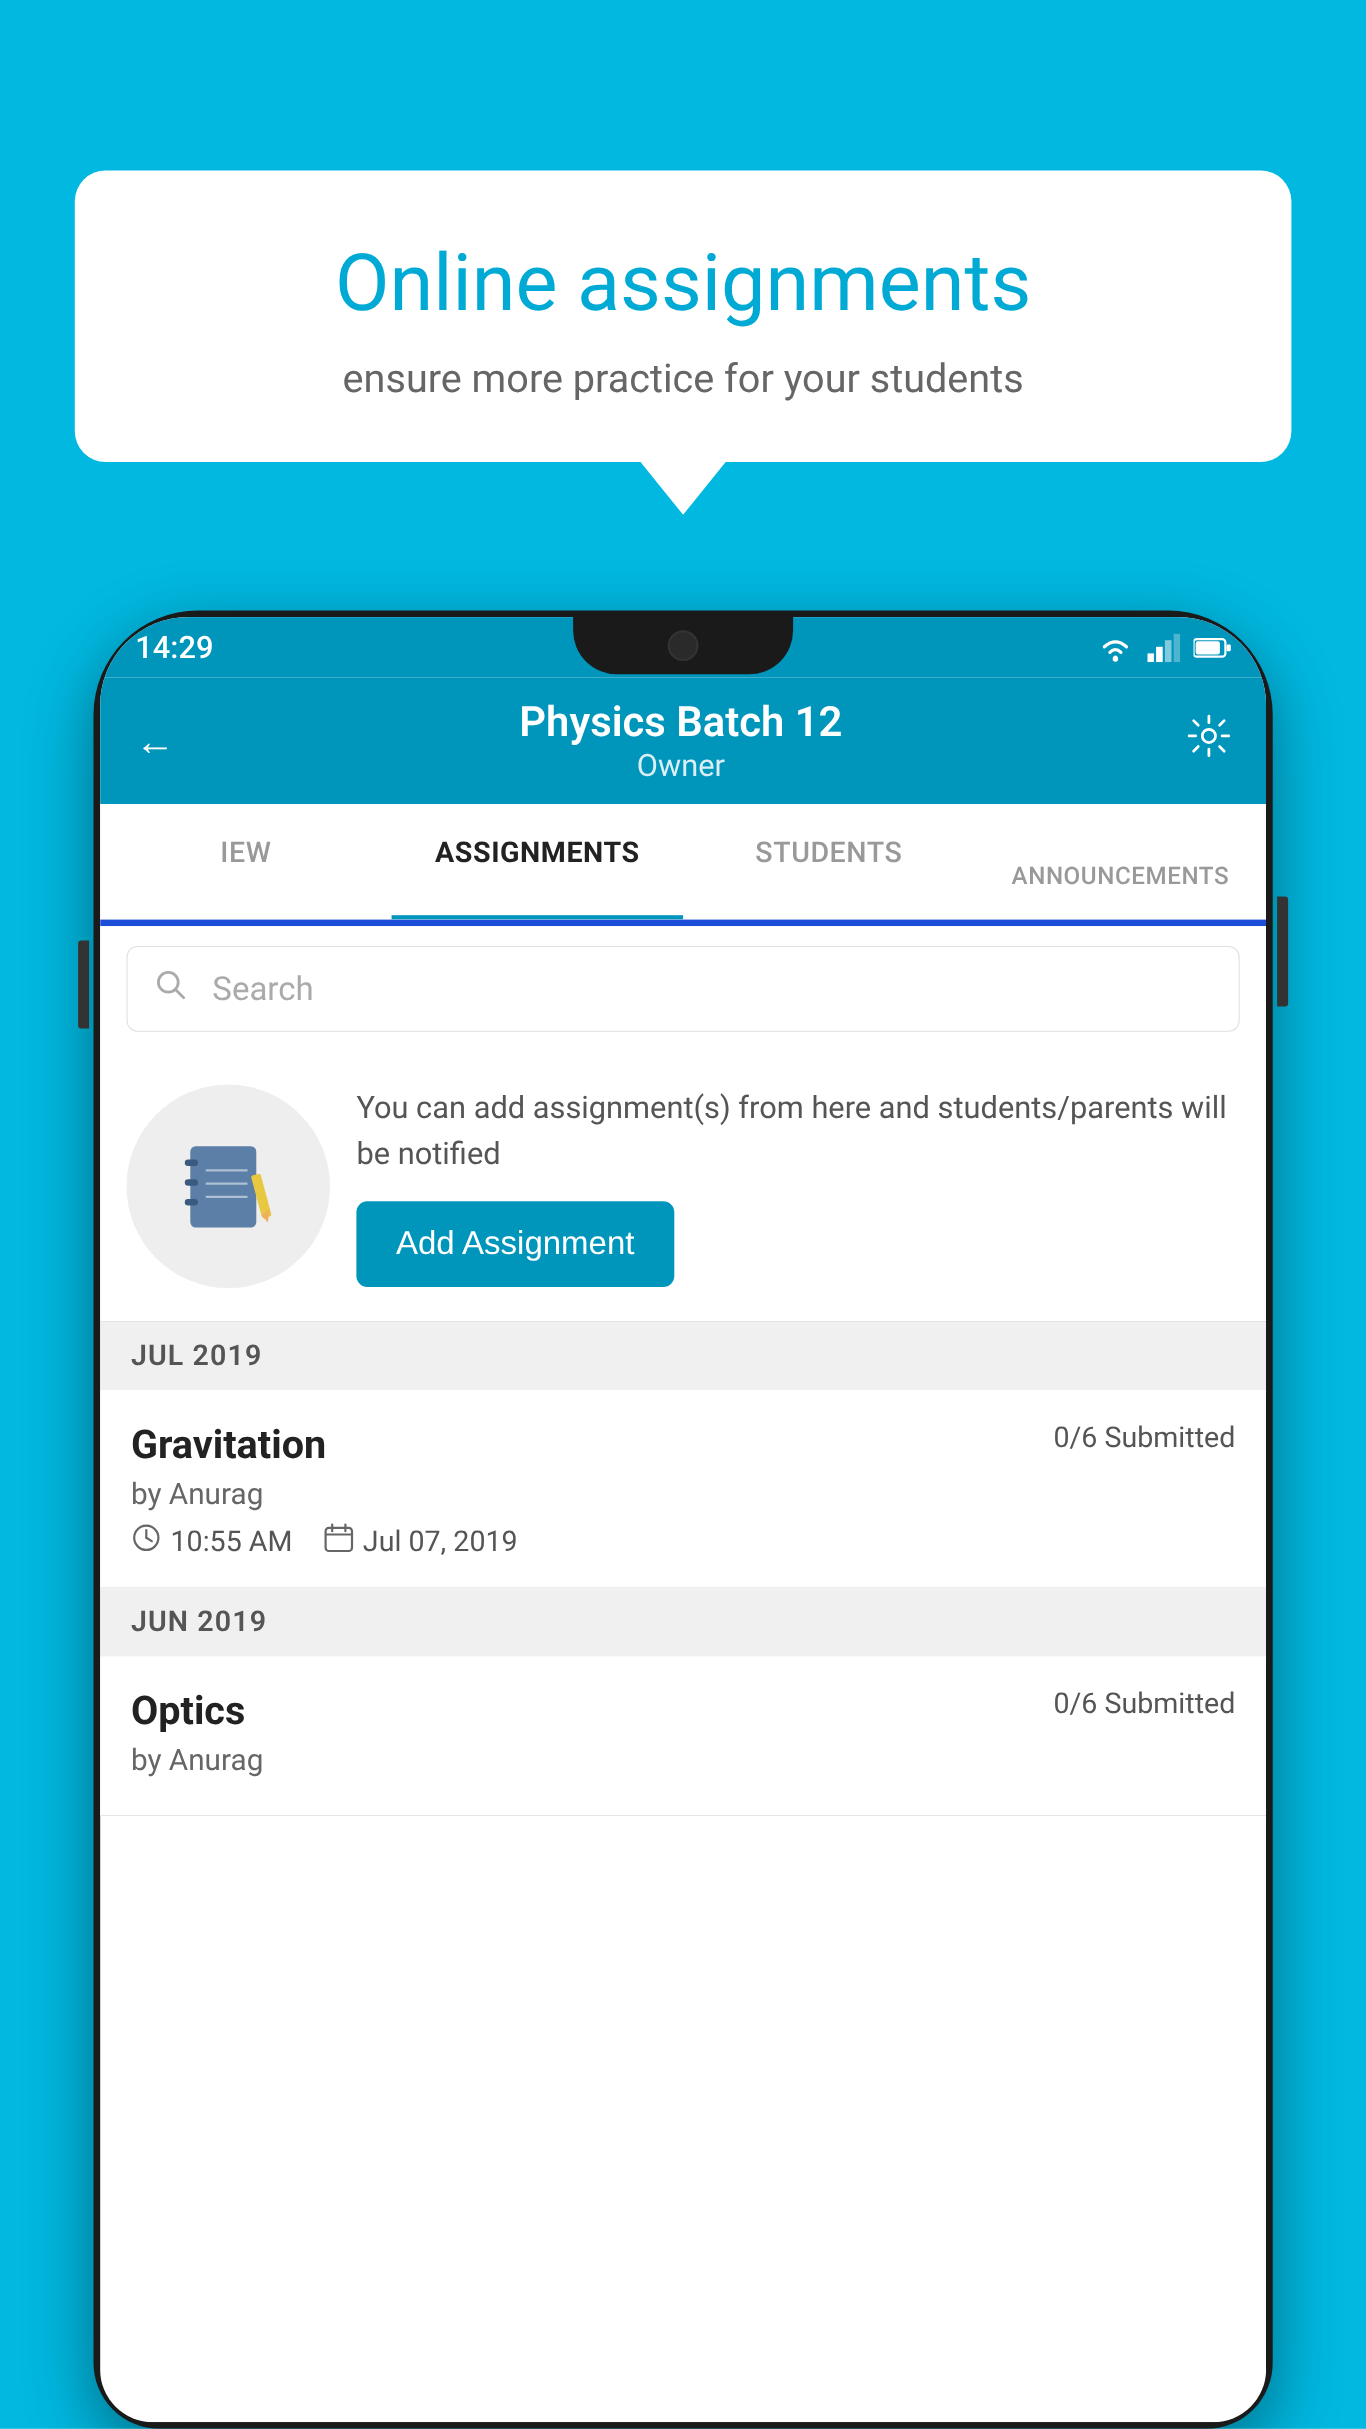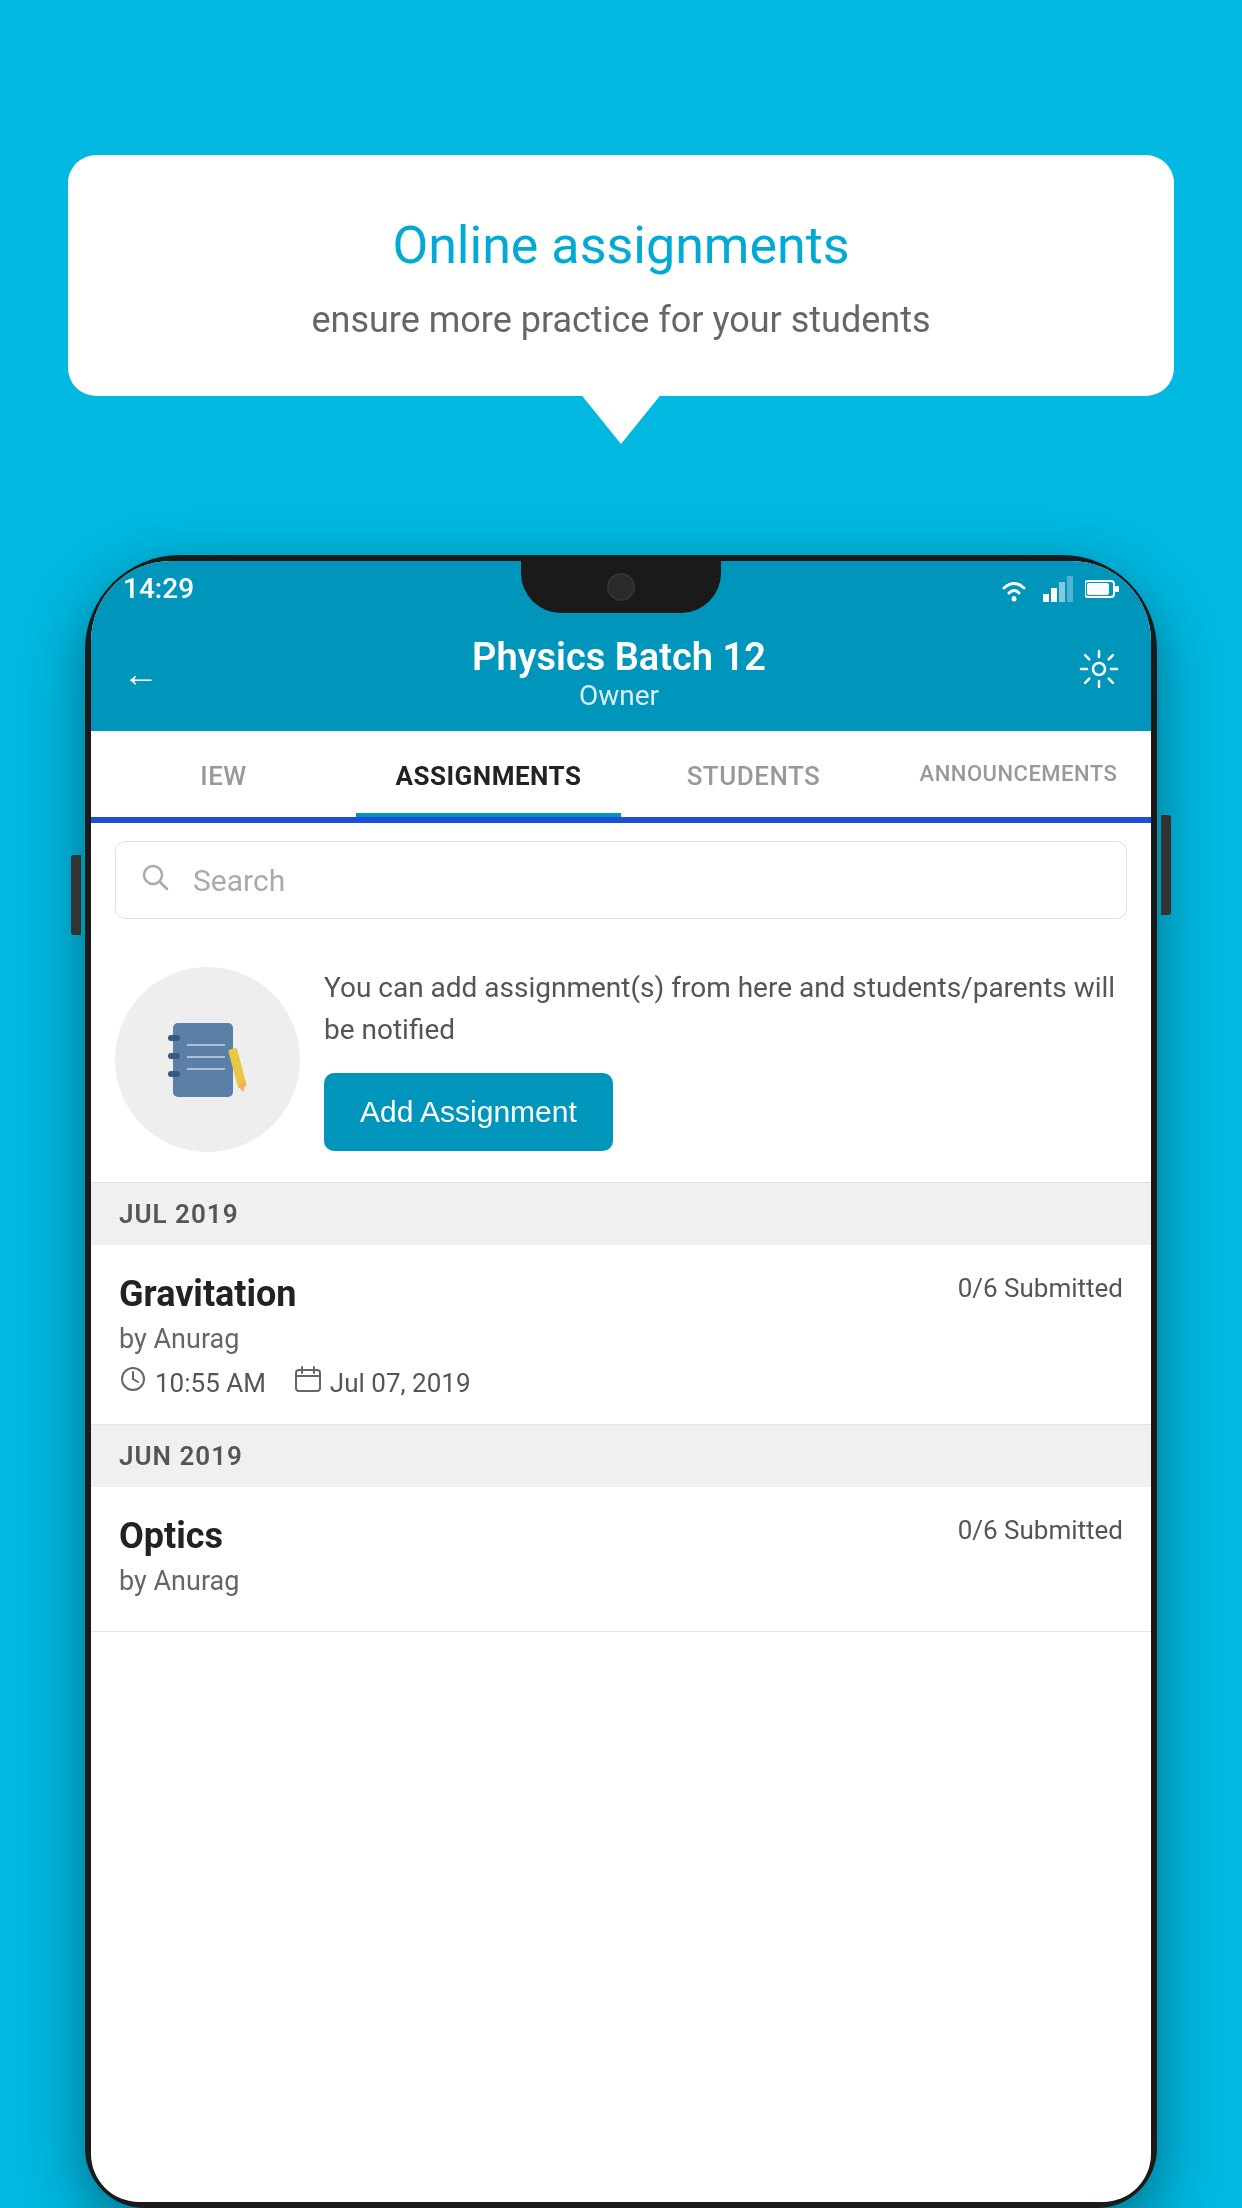--- a/index.html
+++ b/index.html
@@ -37,21 +37,21 @@
       left: 50%;
       transform: translateX(-50%);
       width: 0;
       height: 0;
       border-left: 42px solid transparent;
       border-right: 42px solid transparent;
       border-top: 52px solid white;
     }
 
     .speech-bubble-title {
-      font-size: 52px;
+      font-size: 72px;
       color: #00aad4;
       font-weight: 400;
       line-height: 1.2;
       margin-bottom: 22px;
     }
 
     .speech-bubble-subtitle {
       font-size: 36px;
       color: #666;
       font-weight: 400;
@@ -404,21 +404,21 @@
             <circle cx="20" cy="20" r="6" stroke="white" stroke-width="2.5"></circle>
             <path d="M20 2 L20 8 M20 32 L20 38 M2 20 L8 20 M32 20 L38 20 M6.1 6.1 L10.3 10.3 M29.7 29.7 L33.9 33.9 M33.9 6.1 L29.7 10.3 M10.3 29.7 L6.1 33.9" stroke="white" stroke-width="2.5" stroke-linecap="round"></path>
           </svg>
         </span>
       </div>
 
       <div class="tabs-bar">
         <div class="tab-item">IEW</div>
         <div class="tab-item active">ASSIGNMENTS</div>
         <div class="tab-item">STUDENTS</div>
-        <div class="tab-item" style="font-size:22px;">ANNOUNCEMENTS</div>
+        <div class="tab-item" style="font-size:22px;margin-top:24px;">ANNOUNCEMENTS</div>
       </div>
 
       <div class="search-bar-container">
         <div class="search-bar">
           <span class="search-icon-wrap">
             <svg width="30" height="30" viewBox="0 0 30 30" fill="none">
               <circle cx="13" cy="13" r="9" stroke="#aaa" stroke-width="2.5"></circle>
               <line x1="19.5" y1="19.5" x2="27" y2="27" stroke="#aaa" stroke-width="2.5" stroke-linecap="round"></line>
             </svg>
           </span>

